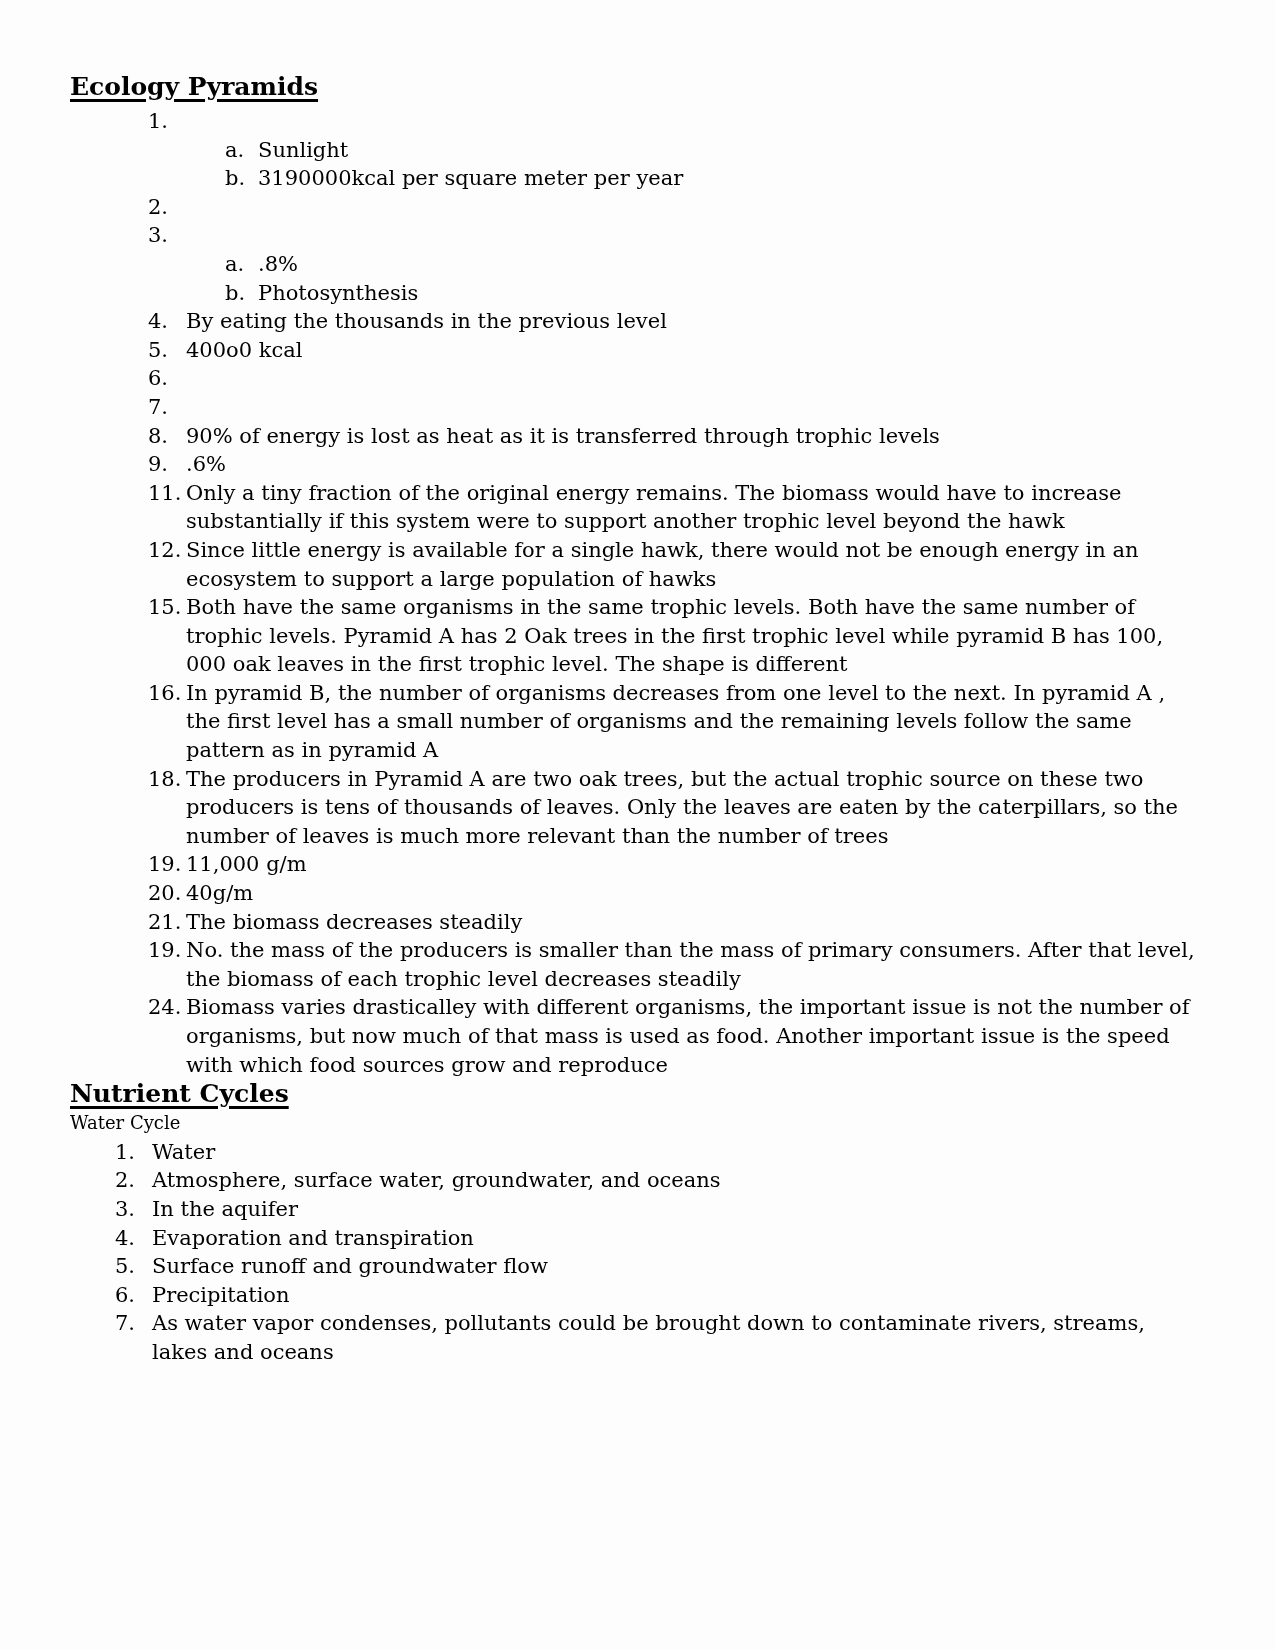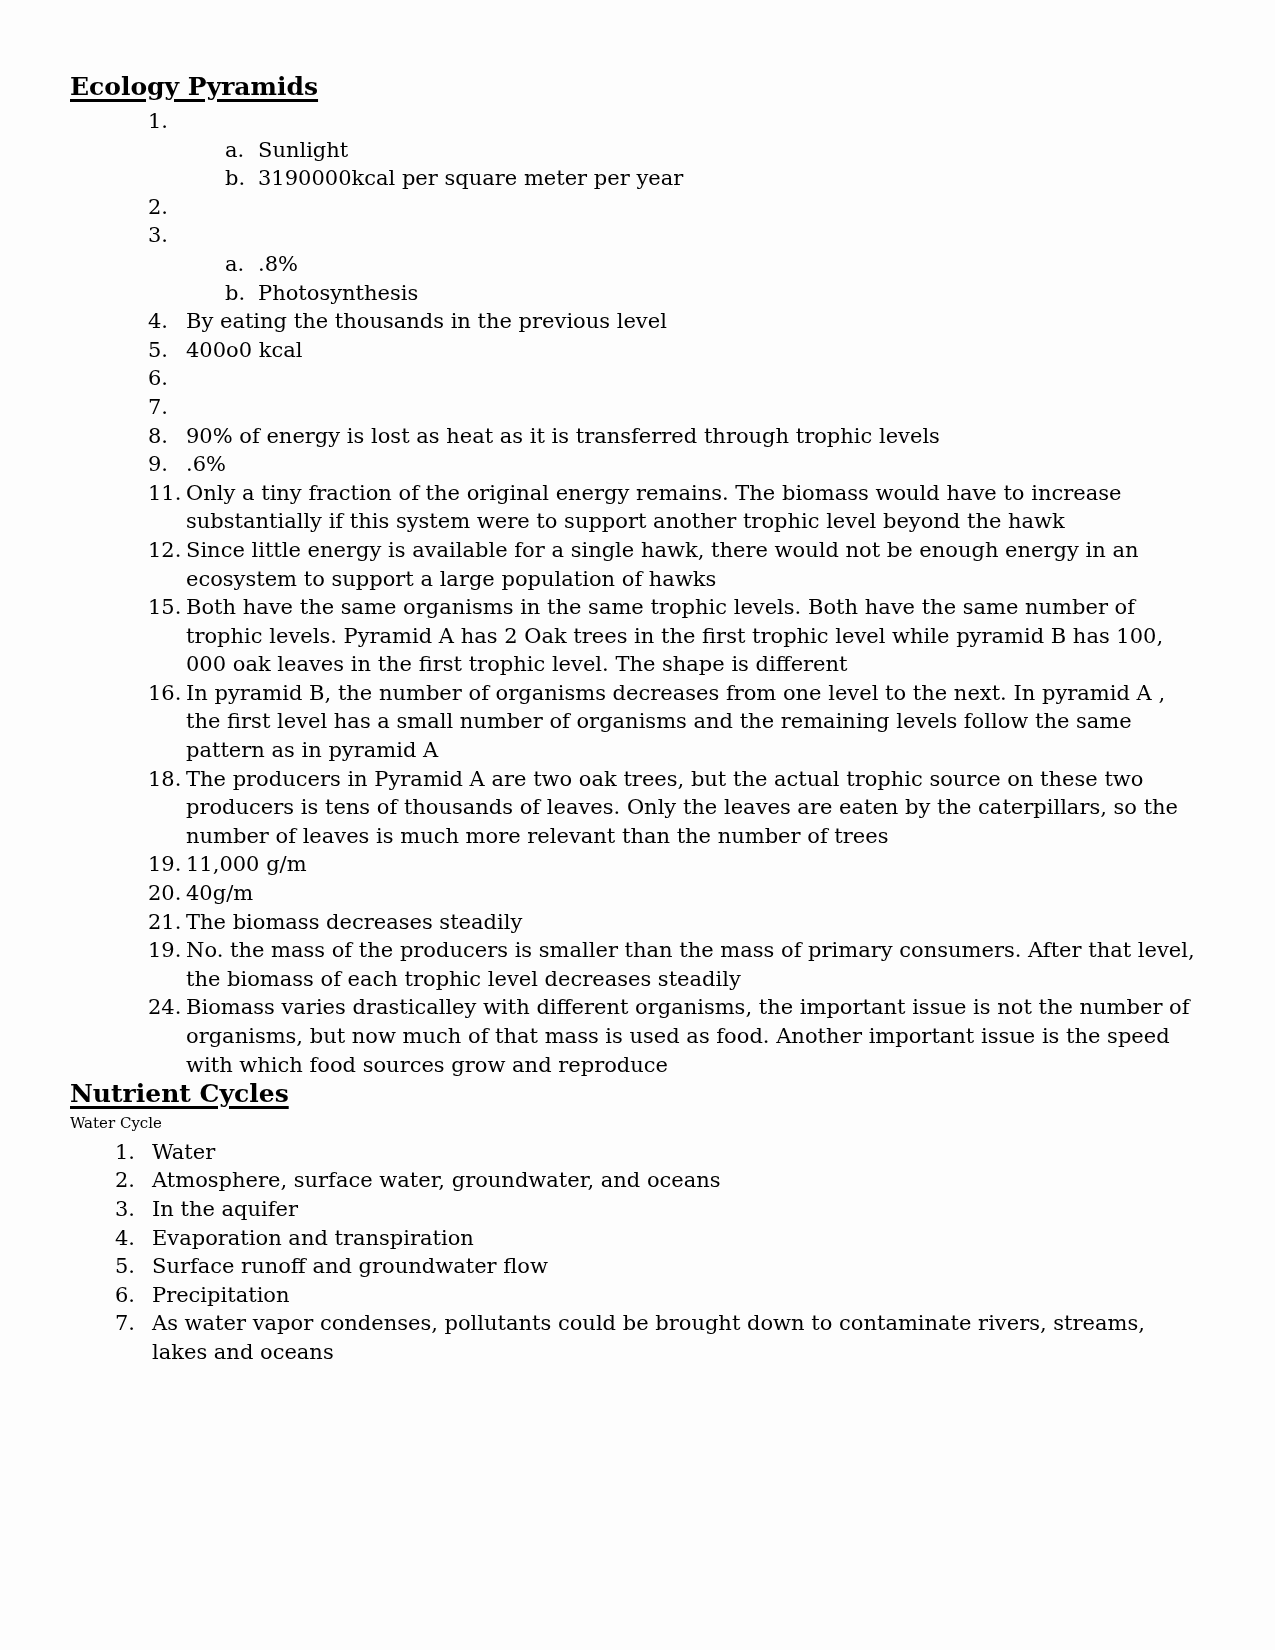--- a/index.html
+++ b/index.html
@@ -21,21 +21,21 @@
     font-size: 25px;
     line-height: 30px;
     font-weight: bold;
   }
   .section-heading .underlined {
     text-decoration: underline;
     text-decoration-thickness: 3px;
     text-underline-offset: 4px;
   }
   .subheading {
-    font-size: 15px;
+    font-size: 18px;
     line-height: 28.6px;
     font-weight: normal;
   }
   .list { margin: 0; padding: 0; }
   .list.main-list { margin-top: 5px; margin-left: 78px; }
   .list.water-list { margin-left: 45px; }
   .row { display: flex; align-items: flex-start; }
   .marker {
     flex: 0 0 auto;
     min-width: 38px;

